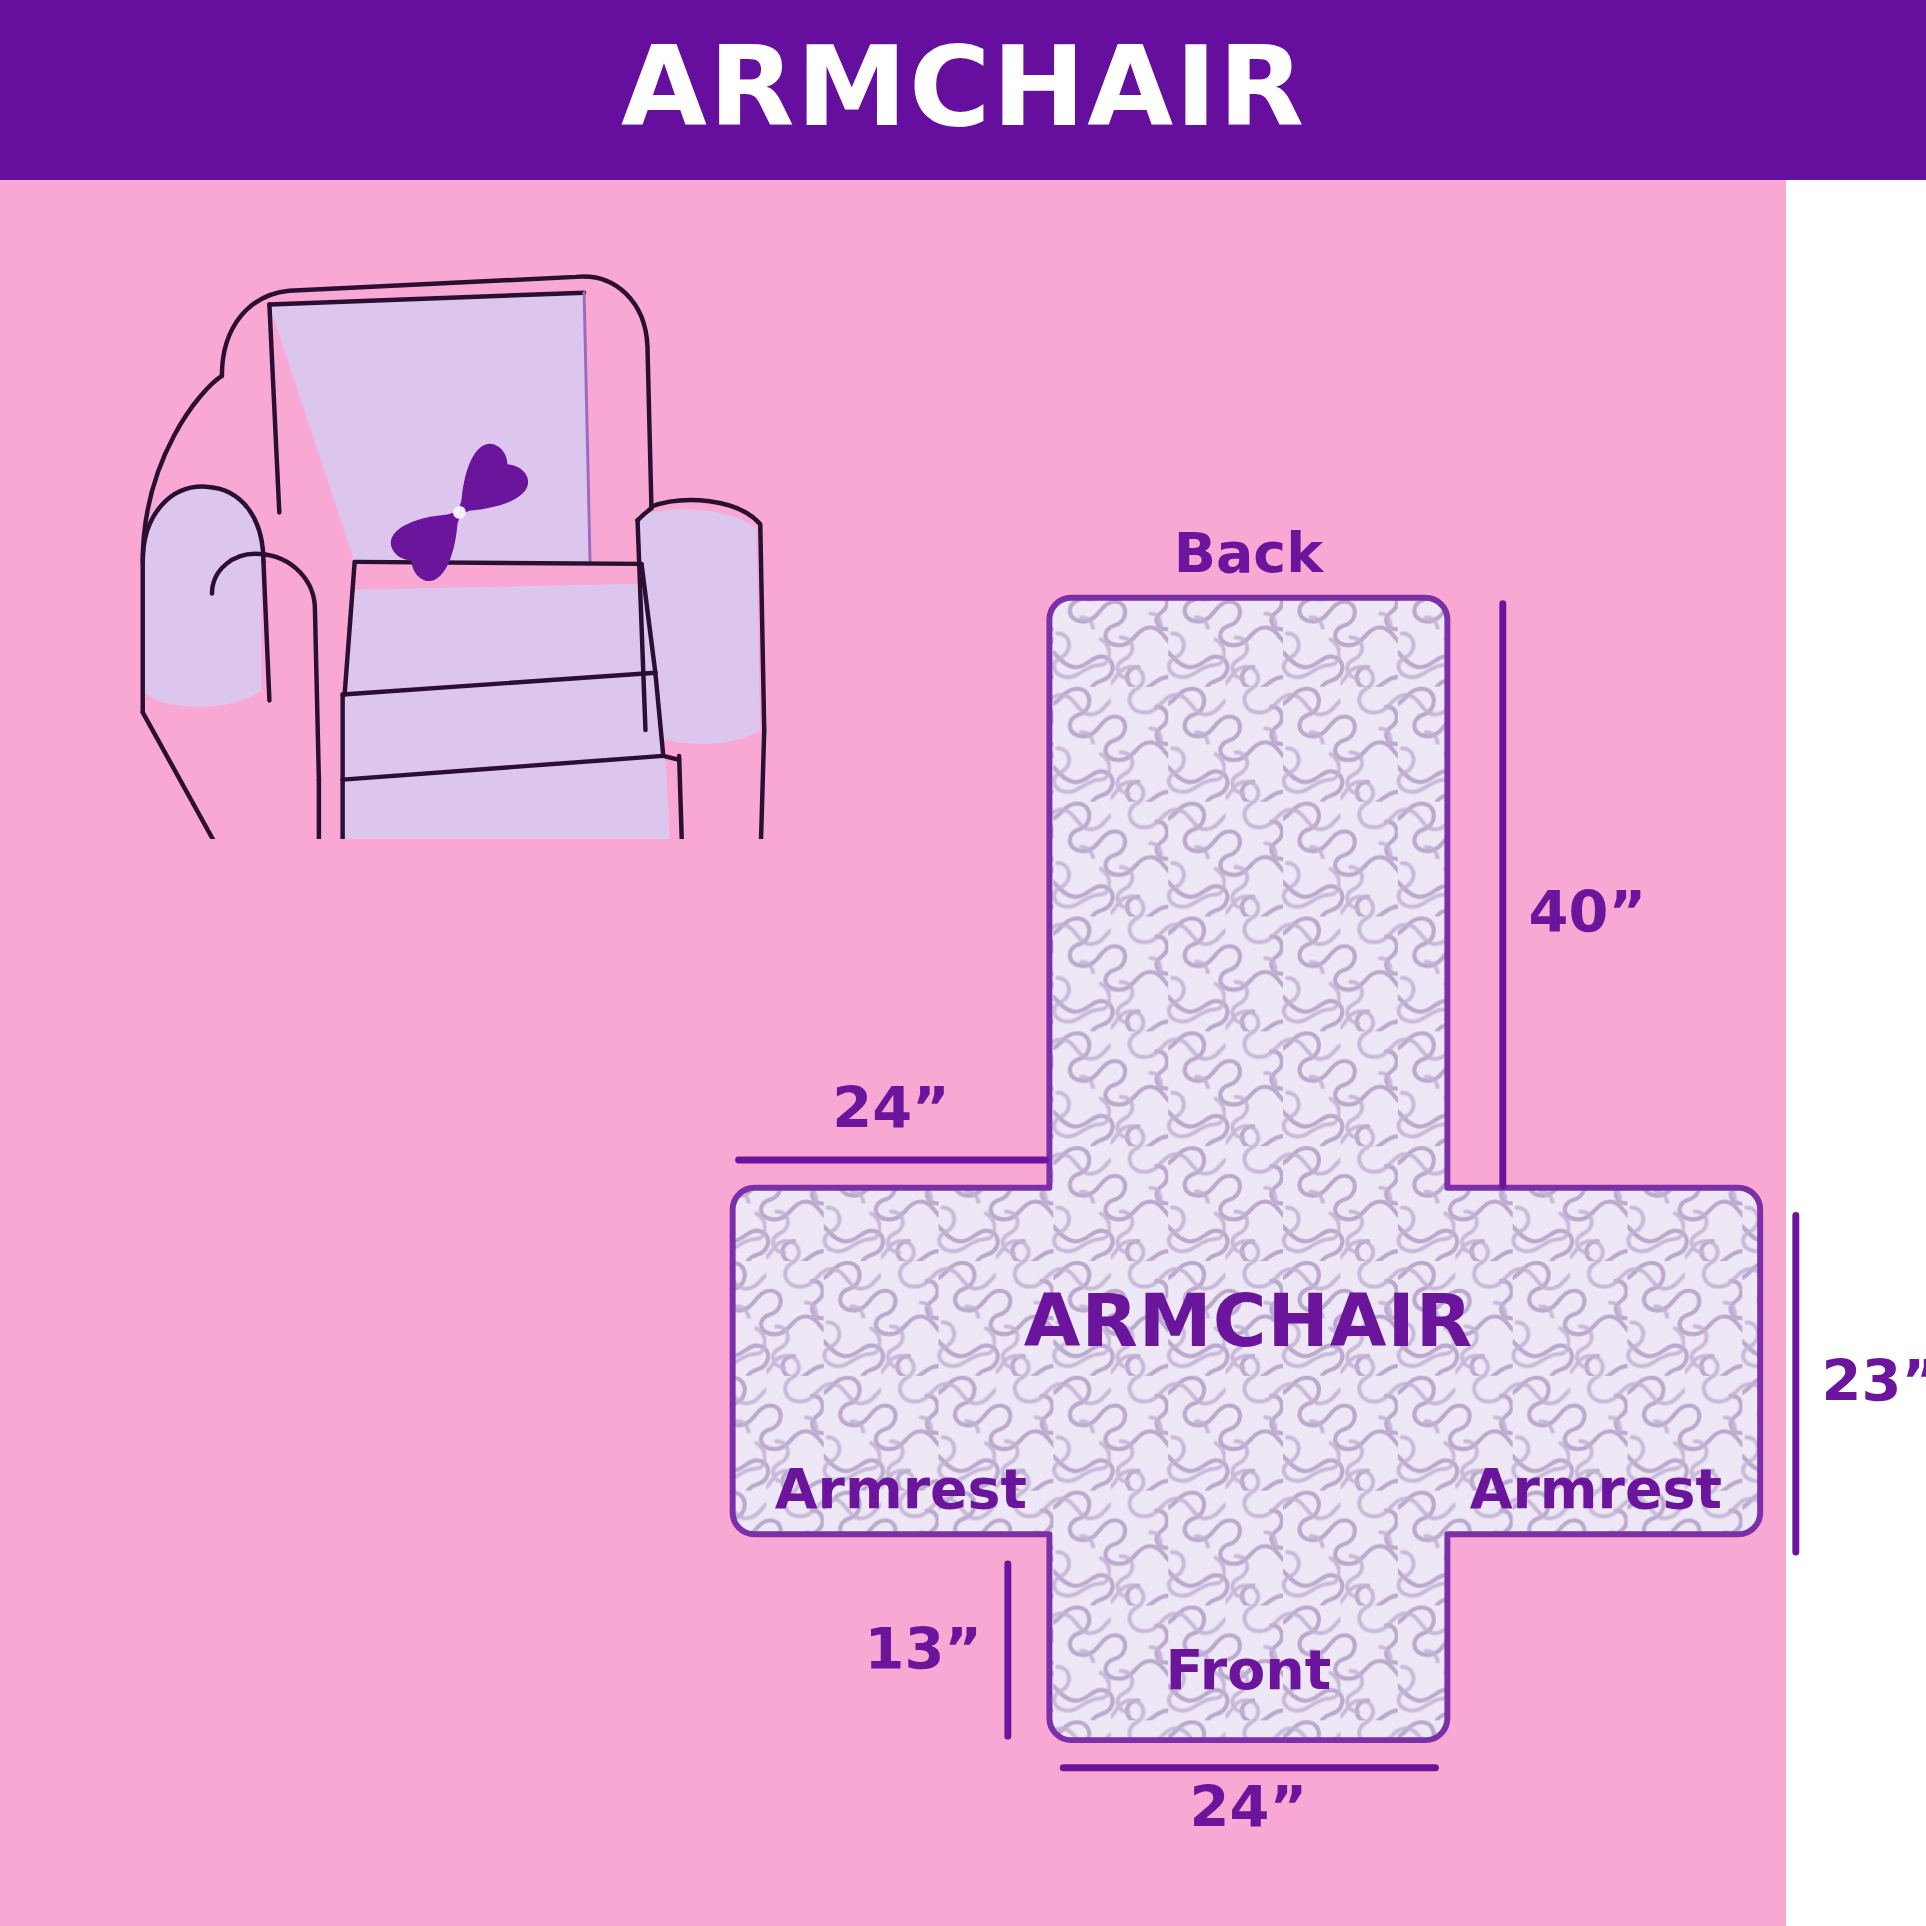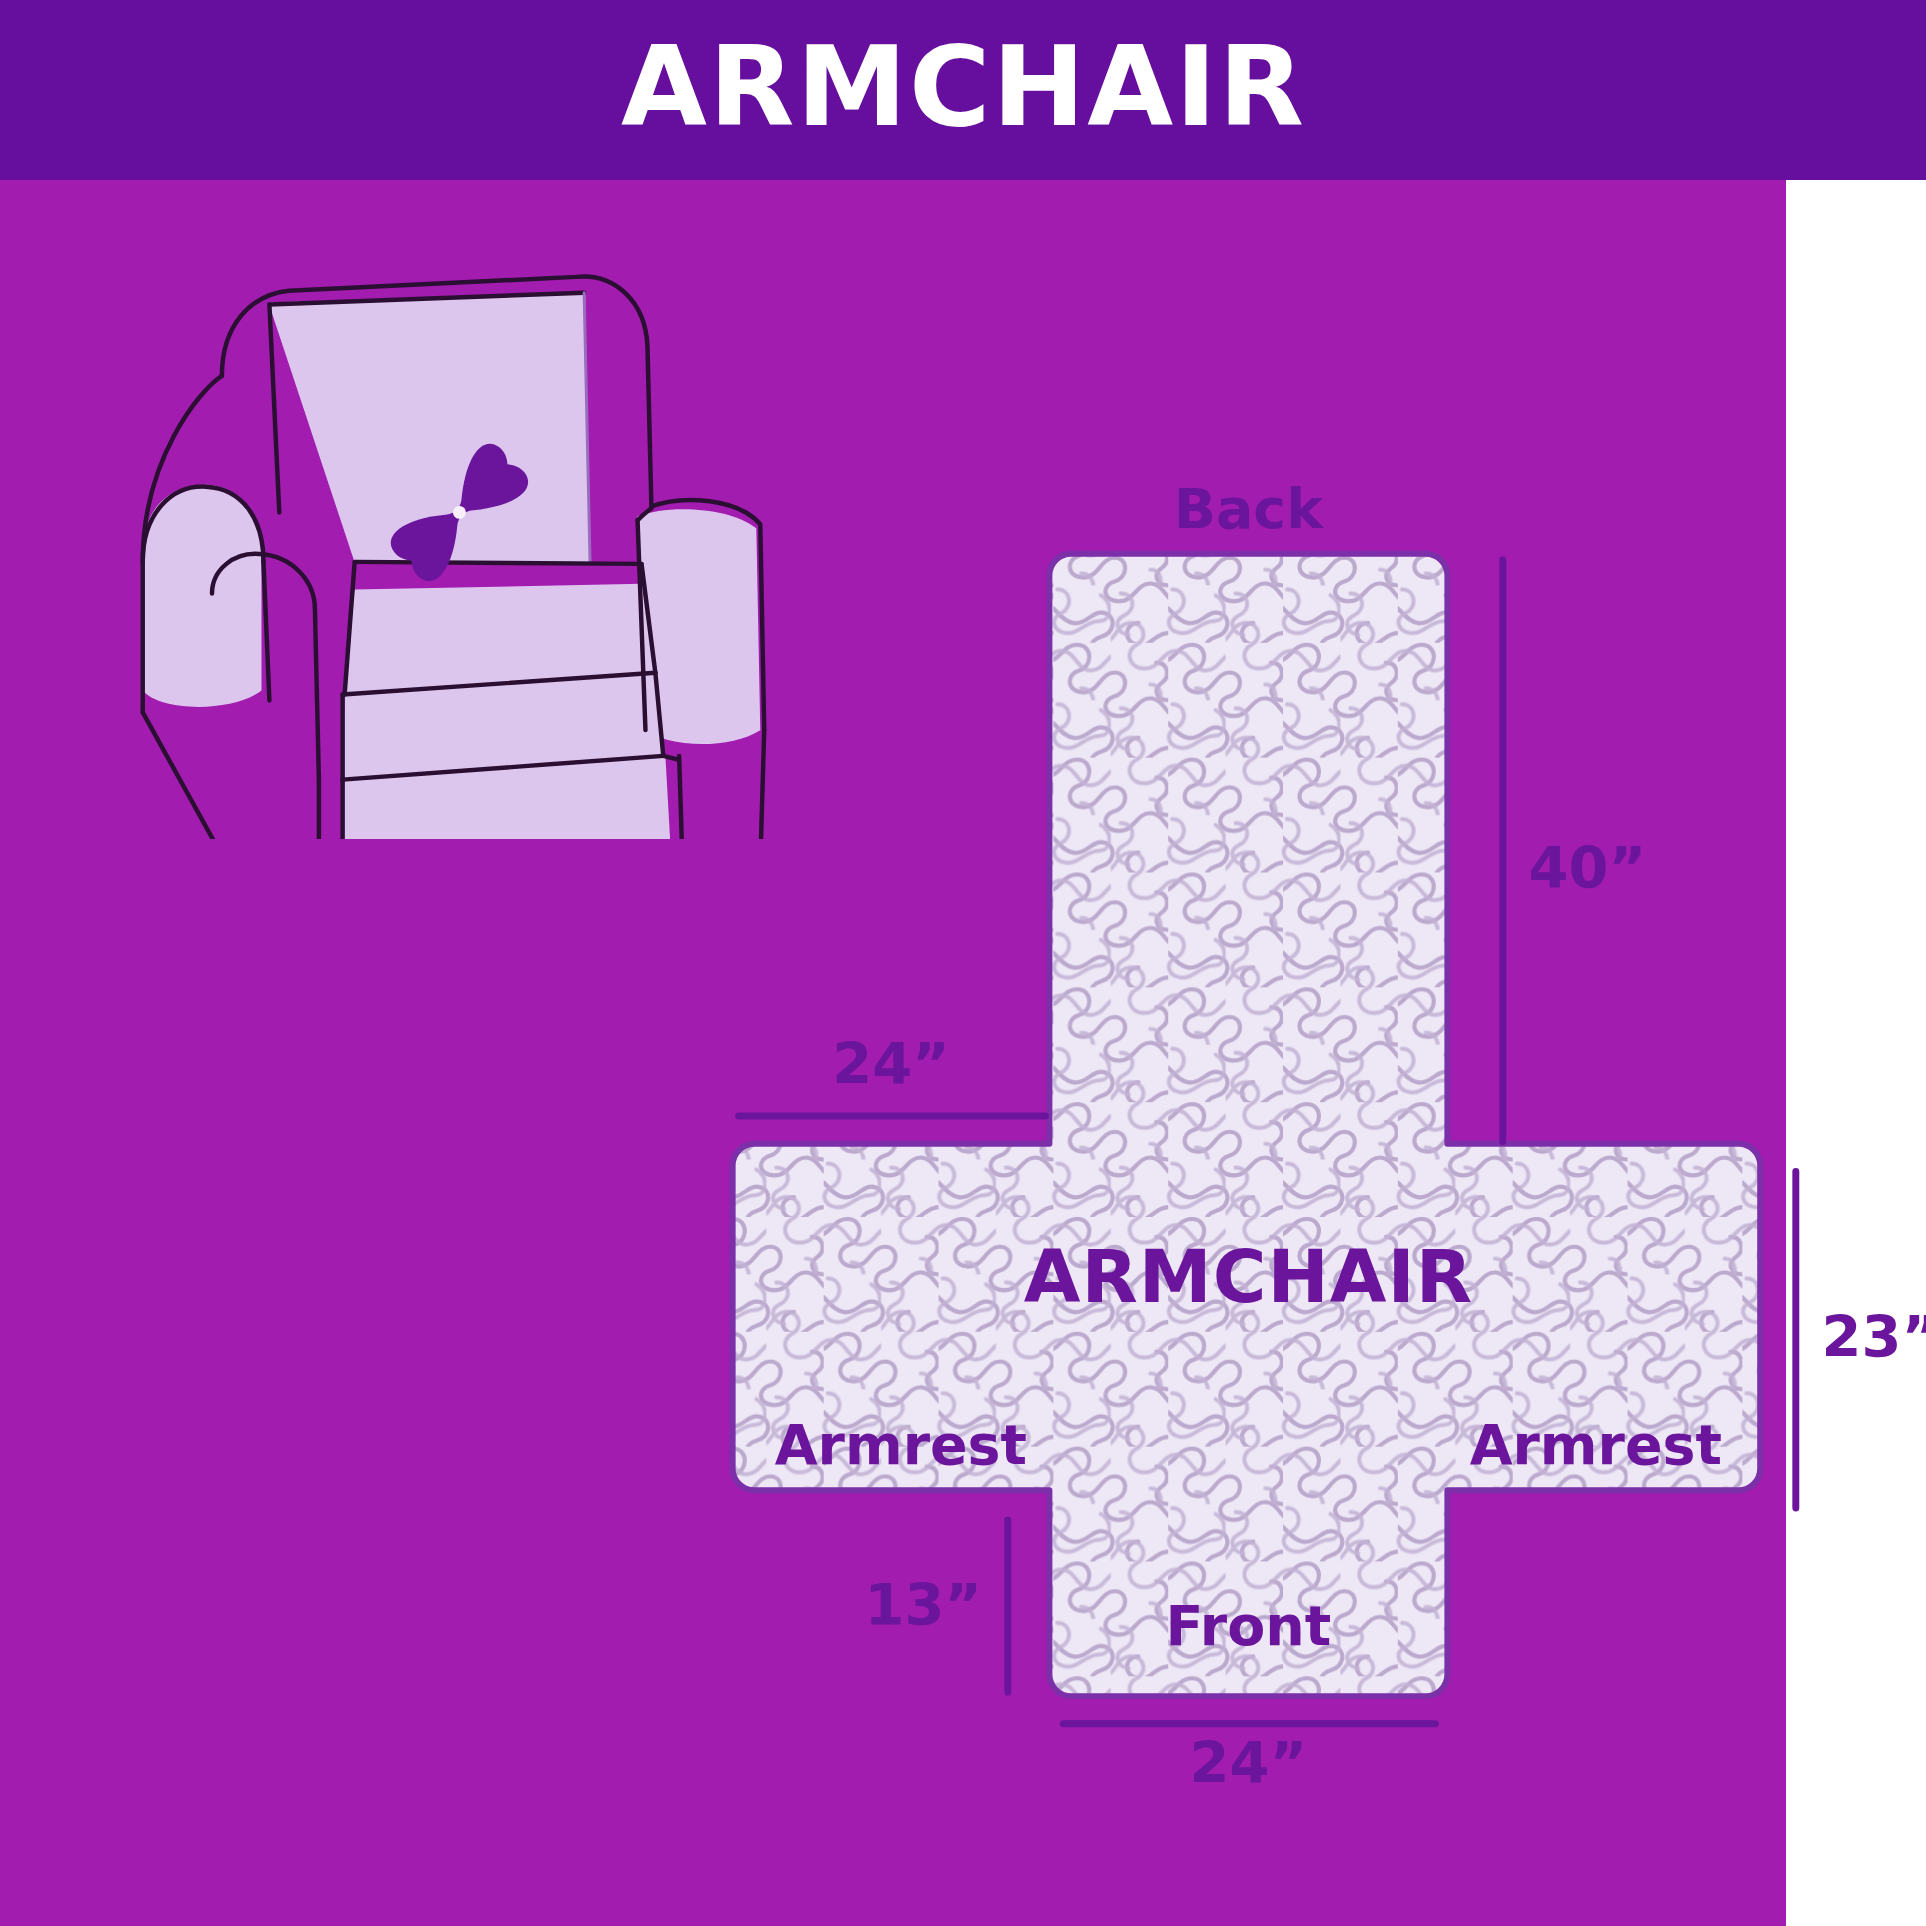--- a/index.html
+++ b/index.html
@@ -2,21 +2,21 @@
 <html><head>
 <meta charset="utf-8">
 <title>Armchair Slipcover Dimensions</title>
 <style>
   html,body{margin:0;padding:0;background:#ffffff;}
   body{
     width:1927px;height:1927px;
     font-family:"DejaVu Sans","Liberation Sans",sans-serif;
     overflow:hidden;position:relative;
   }
-  #page{position:relative;width:1786px;height:1927px;background:#a21caf;}
+  #page{position:relative;width:1786px;height:1927px;background:#f9a8d4;}
 
   
   .header-band{
     position:absolute;left:0;top:0;width:1927px;height:180px;
     background:#660E9D;
     display:flex;align-items:center;justify-content:center;
   }
   .header-title{
     color:#ffffff;
     font-size:111px;
@@ -25,21 +25,21 @@
     line-height:1;
     font-family:"DejaVu Sans","Liberation Sans",sans-serif;
     transform:translateY(-4px);
   }
 
   
   .chair-illo{position:absolute;left:95px;top:265px;width:713px;height:574px;}
   .chair-illo svg{display:block;width:100%;height:100%;}
 
   
-  .cover-diagram{position:absolute;left:594px;top:528px;width:1287px;height:1277px;}
+  .cover-diagram{position:absolute;left:594px;top:572px;width:1287px;height:1277px;}
   .cover-diagram svg{display:block;width:100%;height:100%;overflow:visible;}
 
   .dim-label{
     fill:#6A159C;
     font-size:58px;
     font-weight:700;
     font-family:"DejaVu Sans","Liberation Sans",sans-serif;
   }
   .panel-label{
     fill:#6A159C;

